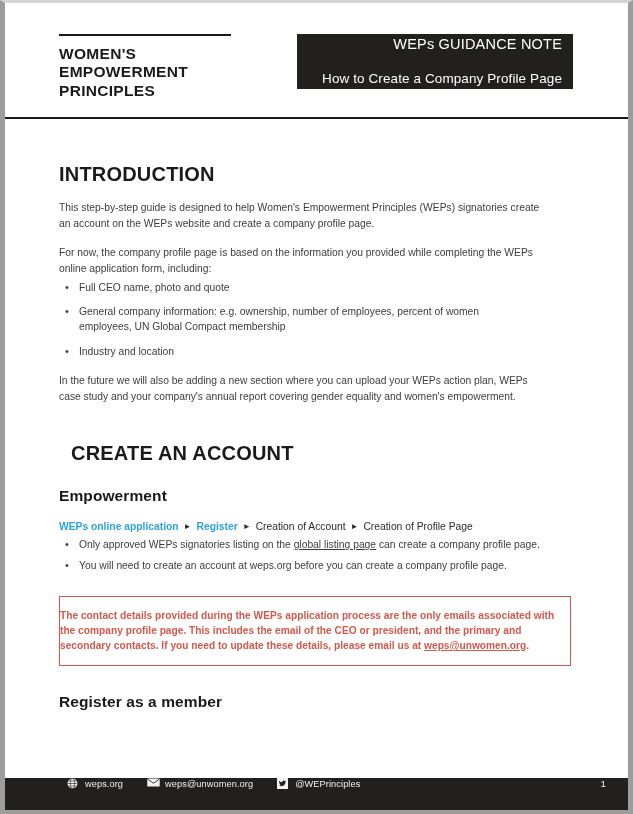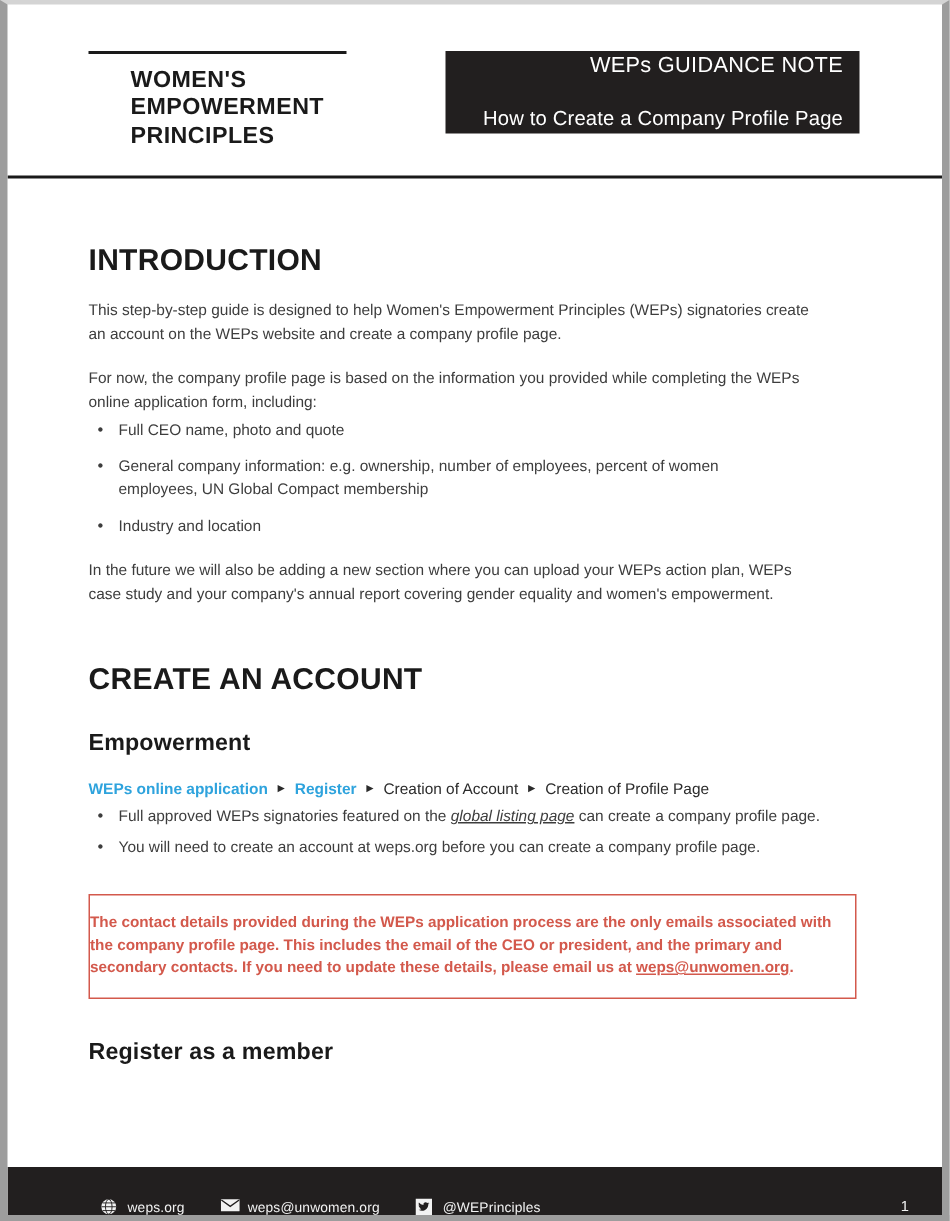--- a/index.html
+++ b/index.html
@@ -49,21 +49,21 @@
   }
 
   
   .content { padding:0 54px; color:#3b3b3b; }
 
   h1.sect {
     font-size:20px; font-weight:bold; color:#1a1a1a;
     letter-spacing:0.2px;
   }
   #intro-heading { margin-top:45px; }
-  #account-heading { margin-top:37px; }
+  #account-heading { margin-top:37px;margin-left:12px; }
 
   h2.sub {
     font-size:15.5px; font-weight:bold; color:#1a1a1a;
     letter-spacing:0.1px; margin-top:22px;
   }
 
   p.body {
     font-size:10.3px; line-height:1.52; color:#3d3d3d;
     margin-top:14px; max-width:482px;
   }
@@ -73,21 +73,21 @@
     position:relative; font-size:10.3px; line-height:1.5;
     color:#3d3d3d; padding-left:20px; margin-bottom:9px;
     max-width:470px;
   }
   ul.bullets li:before {
     content:"\2022"; position:absolute; left:6px; top:-1px;
     font-size:11px; color:#3d3d3d;
   }
   ul.bullets.tight li { margin-bottom:6px; max-width:500px; }
 
-  .inline-link { text-decoration:underline; color:#3d3d3d;font-style:italic; }
+  .inline-link { text-decoration:underline; color:#3d3d3d; }
 
   
   .crumbs { font-size:10.3px; margin-top:15px; color:#2b2b2b; line-height:1.4; }
   .crumb { color:#2b2b2b; }
   .crumb.hl { color:#2ea3dd; font-weight:bold; }
   .arrow { color:#2b2b2b; font-size:8px; margin:0 5px; position:relative; top:-1px; }
 
   
   .note {
     margin-top:22px; border:1px solid #d3594c;
@@ -96,39 +96,39 @@
   .note p {
     color:#d3594c; font-size:10.2px; font-weight:bold;
     line-height:1.48;
   }
   .note a { color:#d3594c; text-decoration:underline; }
 
   
   .footer {
     position:absolute; left:0; right:0; bottom:0;
     height:32px; background:#221f1f;
-    display:flex; align-items:flex-end; padding:0 18px 0 62px;
+    display:flex; align-items:flex-start; padding:0 18px 0 62px;
   }
   .f-item { display:flex; align-items:center; margin-right:24px; }
   .f-label { color:#f2f2f2; font-size:9.2px; margin-left:7px; letter-spacing:0.1px; }
   .f-page { margin-left:auto; color:#f2f2f2; font-size:9.8px; margin-right:4px; }
 
   .ico { width:11px; height:11px; display:block; }
   .ico svg { display:block; }
 </style>
 </head>
 <body>
 
 <div id="page">
 
   <div class="header">
 
     <div class="logo-block">
       <div class="logo-rule"></div>
-      <div class="logo-text" style="white-space:pre-line;margin-left:28px;">WOMEN'S
+      <div class="logo-text" style="white-space:pre-line;">WOMEN'S
 EMPOWERMENT
 PRINCIPLES</div>
     </div>
 
     <div class="title-box">
       <div class="title-main">WEPs GUIDANCE NOTE</div>
       <div class="title-sub">How to Create a Company Profile Page</div>
     </div>
 
     <div class="header-rule"></div>
@@ -151,21 +151,21 @@
 
     <h1 class="sect" id="account-heading">CREATE AN ACCOUNT</h1>
 
     <h2 class="sub">Empowerment</h2>
 
     <div class="crumbs">
       <span class="crumb hl">WEPs online application</span><span class="arrow">►</span><span class="crumb hl">Register</span><span class="arrow">►</span><span class="crumb">Creation of Account</span><span class="arrow">►</span><span class="crumb">Creation of Profile Page</span>
     </div>
 
     <ul class="bullets tight">
-      <li><span>Full approved WEPs signatories featured on the </span><a class="inline-link" href="#">global listing page</a><span> can create a company profile page.</span></li>
+      <li><span>Only approved WEPs signatories listing on the </span><a class="inline-link" href="#">global listing page</a><span> can create a company profile page.</span></li>
       <li>You will need to create an account at weps.org before you can create a company profile page.</li>
     </ul>
 
     <div class="note">
       <p><span>The contact details provided during the WEPs application process are the only emails associated with the company profile page. This includes the email of the CEO or president, and the primary and secondary contacts. If you need to update these details, please email us at </span><a href="#">weps@unwomen.org</a><span>.</span></p>
     </div>
 
     <h2 class="sub" style="margin-top:27px;">Register as a member</h2>
 
   </div>

